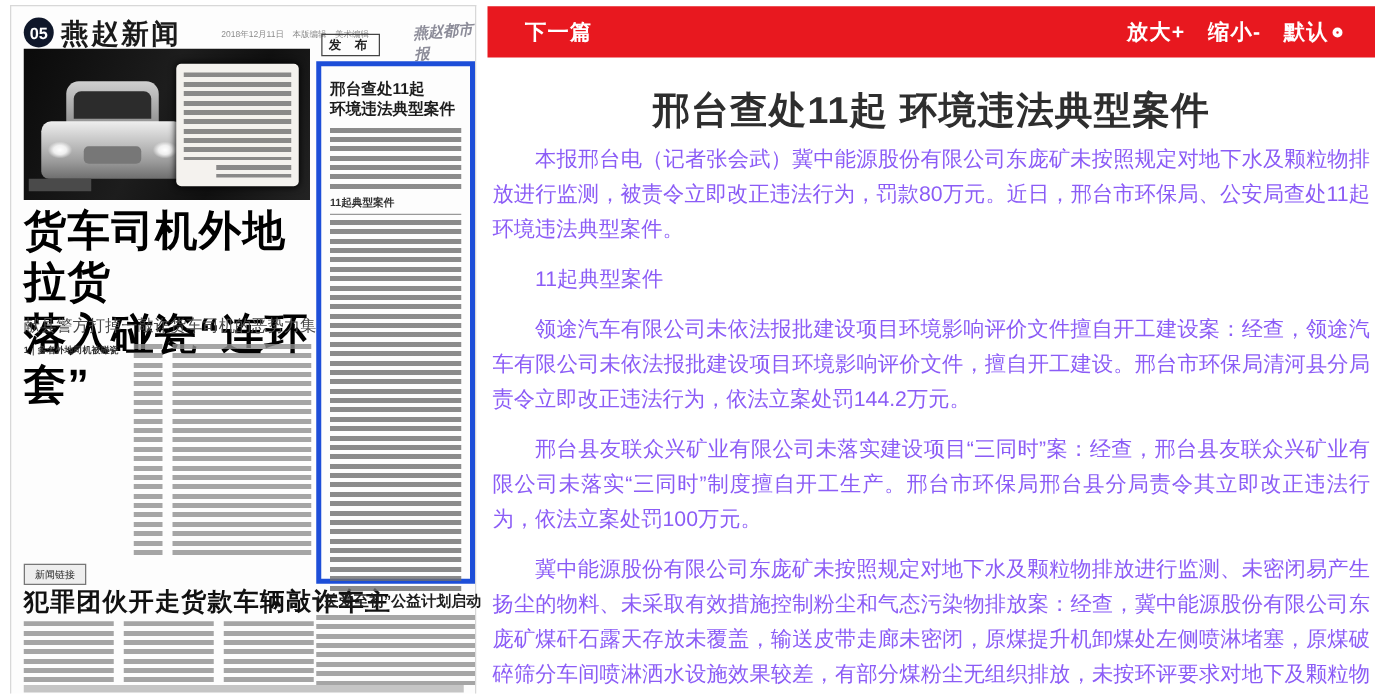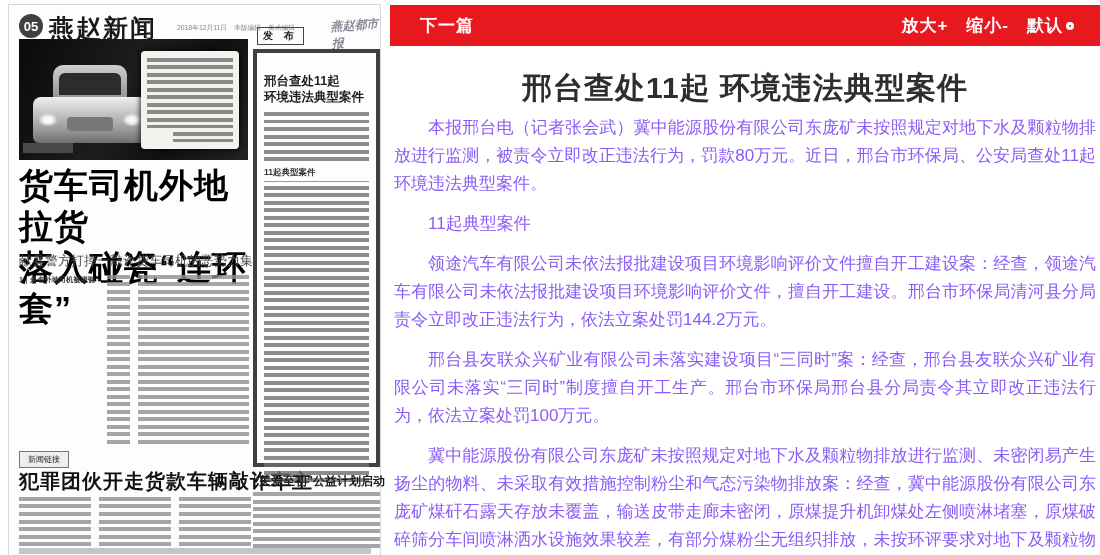--- a/index.html
+++ b/index.html
@@ -4,23 +4,23 @@
 <style>
   * { margin:0; padding:0; box-sizing:border-box; }
   html,body { width:1100px; height:555px; overflow:hidden; background:#fff;
     font-family:"Liberation Sans", sans-serif; }
   .stage { position:relative; width:1100px; height:555px; background:#fff; }
 
   
   .paper { position:absolute; left:8px; top:4px; width:373px; height:551px;
     background:#fdfdfd; border:1px solid #d8d8d8; border-bottom:none; }
   .pageno { position:absolute; left:10px; top:9px; width:24px; height:24px;
-    background:#404040; color:#fff; border-radius:50%; font-size:13px; font-weight:bold;
+    background:#0f172a; color:#fff; border-radius:50%; font-size:13px; font-weight:bold;
     display:flex; align-items:center; justify-content:center; }
-  .sectionname { position:absolute; left:40px; top:7px; font-size:25px; font-weight:bold;
+  .sectionname { position:absolute; left:40px; top:7px; font-size:22px; font-weight:bold;
     color:#1a1a1a; letter-spacing:2px; }
   .meta { position:absolute; left:168px; top:18px; width:150px; font-size:8px; color:#8a8a8a;
     white-space:nowrap; transform:scale(.85); transform-origin:left top; }
   .masthead { position:absolute; left:322px; top:12px; font-size:12px; color:#667;
     font-style:italic; font-weight:bold; transform:rotate(-4deg); opacity:.75; }
 
   .photo { position:absolute; left:10px; top:34px; width:229px; height:121px;
     background:linear-gradient(115deg,#0a0a0a 0%,#1d1d1d 45%,#101010 70%,#232323 100%);
     overflow:hidden; }
   .car { position:absolute; left:14px; top:26px; width:112px; height:82px; }
@@ -61,21 +61,21 @@
     border:1px solid #777; padding:2px 8px; background:#eee; }
   .link-h { position:absolute; left:10px; top:463px; width:300px; font-size:20px;
     font-weight:bold; color:#111; letter-spacing:1px; }
   .cols2 { position:absolute; left:10px; top:492px; width:232px; height:50px;
     display:flex; gap:8px; }
   .graybar { position:absolute; left:10px; top:543px; width:352px; height:6px; background:#c5c5c5; }
 
   .fabu { position:absolute; left:248px; top:22px; font-size:10px; font-weight:bold;
     color:#222; border:1px solid #444; padding:1px 5px; letter-spacing:4px; }
   .hlbox { position:absolute; left:244px; top:44px; width:127px; height:418px;
-    border:4px solid #404040; background:#fdfdfd; padding:20px 7px 6px; }
+    border:4px solid #1d4ed8; background:#fdfdfd; padding:10px 7px 6px; }
   .hl-title { font-size:12.5px; font-weight:bold; color:#1d1d1d; line-height:16px; }
   .hl-body1 { height:50px; margin-top:7px; }
   .hl-sub { font-size:8.5px; font-weight:bold; color:#333; margin:5px 0 4px;
     border-bottom:1px solid #999; padding-bottom:2px; white-space:nowrap; }
   .hl-body2 { height:300px; }
   .charity-h { position:absolute; left:244px; top:468px; width:130px; font-size:12px;
     font-weight:bold; color:#1d1d1d; white-space:nowrap;text-align:center; }
   .charity-body { position:absolute; left:244px; top:487px; width:127px; height:56px; }
 
   

